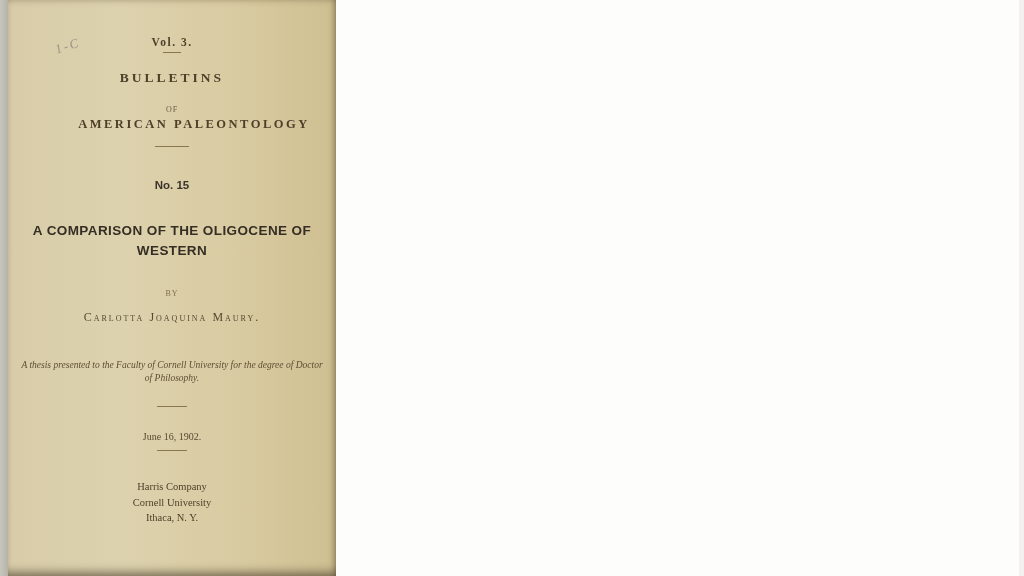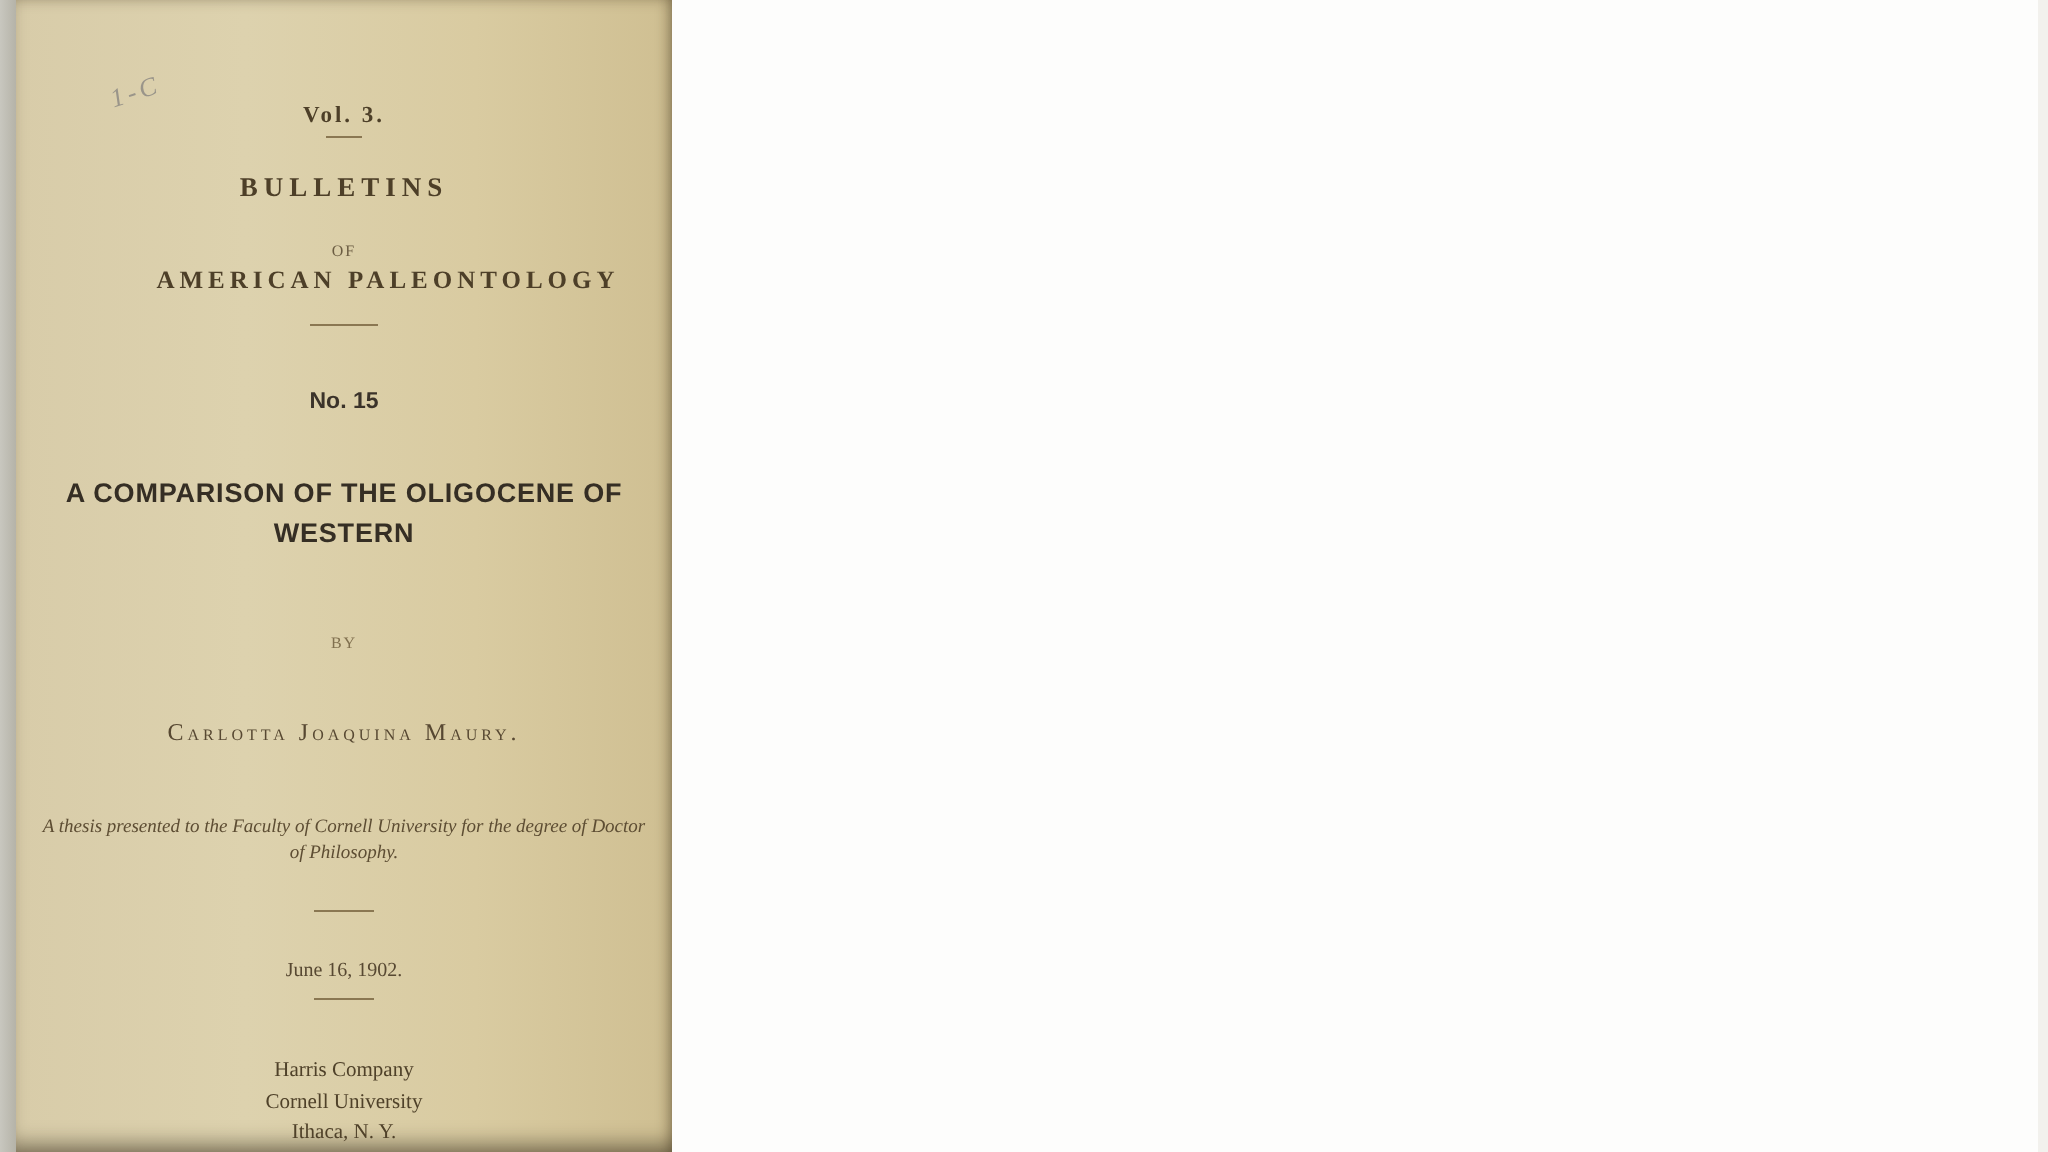--- a/index.html
+++ b/index.html
@@ -28,34 +28,34 @@
                inset 0 5px 7px -5px rgba(70,55,30,.25);
   }
 
   
   .tp{position:relative;height:100%;text-align:center;}
   .handwriting{
     position:absolute;left:47px;top:38px;
     font-style:italic;color:#9a958a;font-size:13px;
     transform:rotate(-18deg);letter-spacing:2px;
   }
-  .tp-vol{padding-top:52px;font-weight:bold;font-size:11.5px;letter-spacing:1.5px;color:#4d3f28;}
+  .tp-vol{padding-top:36px;font-weight:bold;font-size:11.5px;letter-spacing:1.5px;color:#4d3f28;}
   .rule{height:1px;background:#8a7752;margin:4px auto 0 auto;}
   .r18{width:18px;} .r34{width:34px;} .r30{width:30px;}
   .tp-bulletins{margin-top:17px;font-weight:bold;font-size:13.5px;letter-spacing:3px;color:#4d3f28;}
   .tp-of{margin-top:19px;font-size:8px;letter-spacing:1px;color:#6b5c42;}
   .tp-org{margin-top:3px;font-weight:bold;font-size:12.5px;letter-spacing:2.5px;color:#4d3f28;padding-left:44px;}
   .tp-no{margin-top:32px;font-family:"Liberation Sans",sans-serif;font-weight:bold;font-size:11.5px;color:#3b332a;text-align:center;}
   .tp-title{
     margin:30px auto 0 auto;width:312px;
     font-family:"Liberation Sans",sans-serif;font-weight:bold;
     font-size:13.5px;line-height:20px;letter-spacing:.4px;color:#352e24;
   }
-  .tp-by{margin-top:40px;font-size:8px;letter-spacing:1px;color:#80704f;}
-  .tp-author{margin-top:33px;font-variant:small-caps;font-size:12px;letter-spacing:2px;color:#574832;}
+  .tp-by{margin-top:28px;font-size:8px;letter-spacing:1px;color:#80704f;}
+  .tp-author{margin-top:12px;font-variant:small-caps;font-size:12px;letter-spacing:2px;color:#574832;}
   .tp-thesis{margin:34px auto 0 auto;width:306px;font-style:italic;font-size:9.5px;line-height:12.5px;color:#5d4d33;}
   .tp-date{margin-top:24px;font-size:10px;color:#574832;}
   .tp-imprint{margin-top:28px;font-size:10.5px;line-height:15.5px;color:#4f4129;}
 </style>
 </head>
 <body>
 
 <div class="edge-strip-left"></div>
 <div class="edge-strip-right"></div>
 

